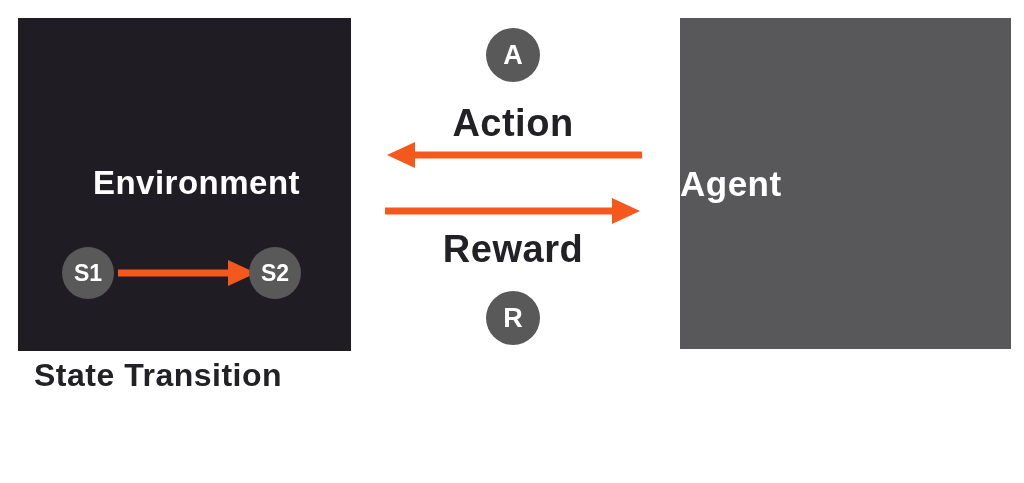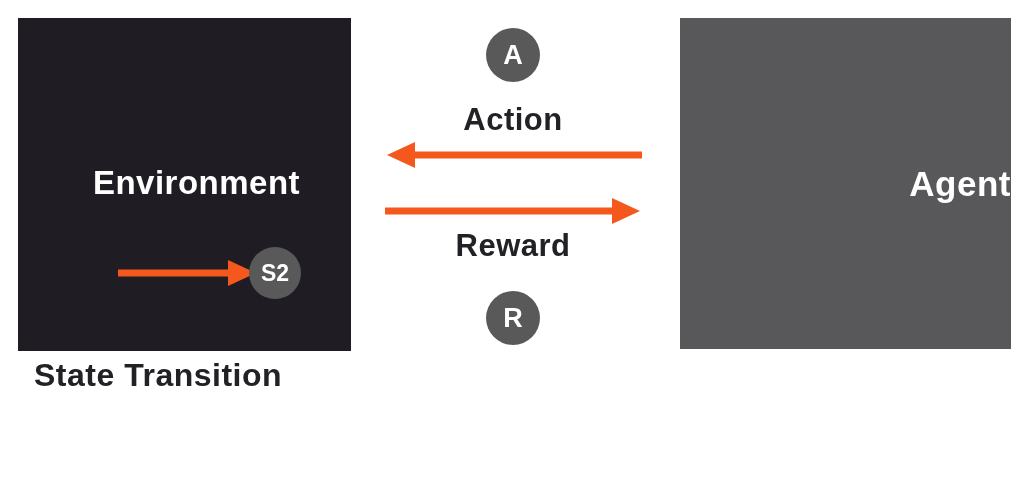--- a/index.html
+++ b/index.html
@@ -40,59 +40,60 @@
   .caption{
     position:absolute;left:34px;top:357px;
     font-size:32px;font-weight:bold;color:var(--text-dark);
     letter-spacing:0.5px;
   }
 
   
   .agent-box{
     position:absolute;left:680px;top:18px;width:331px;height:331px;
     background:var(--agent-box);
-    display:flex;align-items:center;justify-content:flex-end;
+    display:flex;align-items:center;justify-content:flex-start;
   }
   .agent-label{
     color:var(--text-light);font-size:35px;font-weight:bold;letter-spacing:0.5px;
   }
 
   
   .badge{
     position:absolute;width:54px;height:54px;border-radius:50%;
     background:var(--badge);color:var(--text-light);
     display:flex;align-items:center;justify-content:center;
     font-size:27px;font-weight:bold;
   }
   .badge-a{left:486px;top:28px;}
   .badge-r{left:486px;top:291px;}
 
   .flow-label{
     position:absolute;width:260px;text-align:center;
-    font-size:31px;font-weight:bold;color:var(--text-dark);
+    font-size:38px;font-weight:bold;color:var(--text-dark);
     letter-spacing:0.5px;
   }
   .label-action{left:383px;top:102px;}
   .label-reward{left:383px;top:228px;}
 
   .arrow{position:absolute;}
   .arrow-action{left:385px;top:140px;}
   .arrow-reward{left:385px;top:196px;}
 
   .arrow line{stroke:var(--accent);stroke-width:7;}
   .arrow polygon{fill:var(--accent);}
 </style>
 </head>
 <body>
 
 <div class="canvas">
 
   <div class="env-box">
     <div class="env-label">Environment</div>
 
+    <div class="state-circle state-s1">S1</div>
 
     <svg class="state-arrow arrow" width="140" height="30" viewBox="0 0 140 30">
       <line x1="0" y1="15" x2="112" y2="15"></line>
       <polygon points="110,2 110,28 138,15"></polygon>
     </svg>
 
     <div class="state-circle state-s2">S2</div>
   </div>
 
   <div class="caption">State Transition</div>

